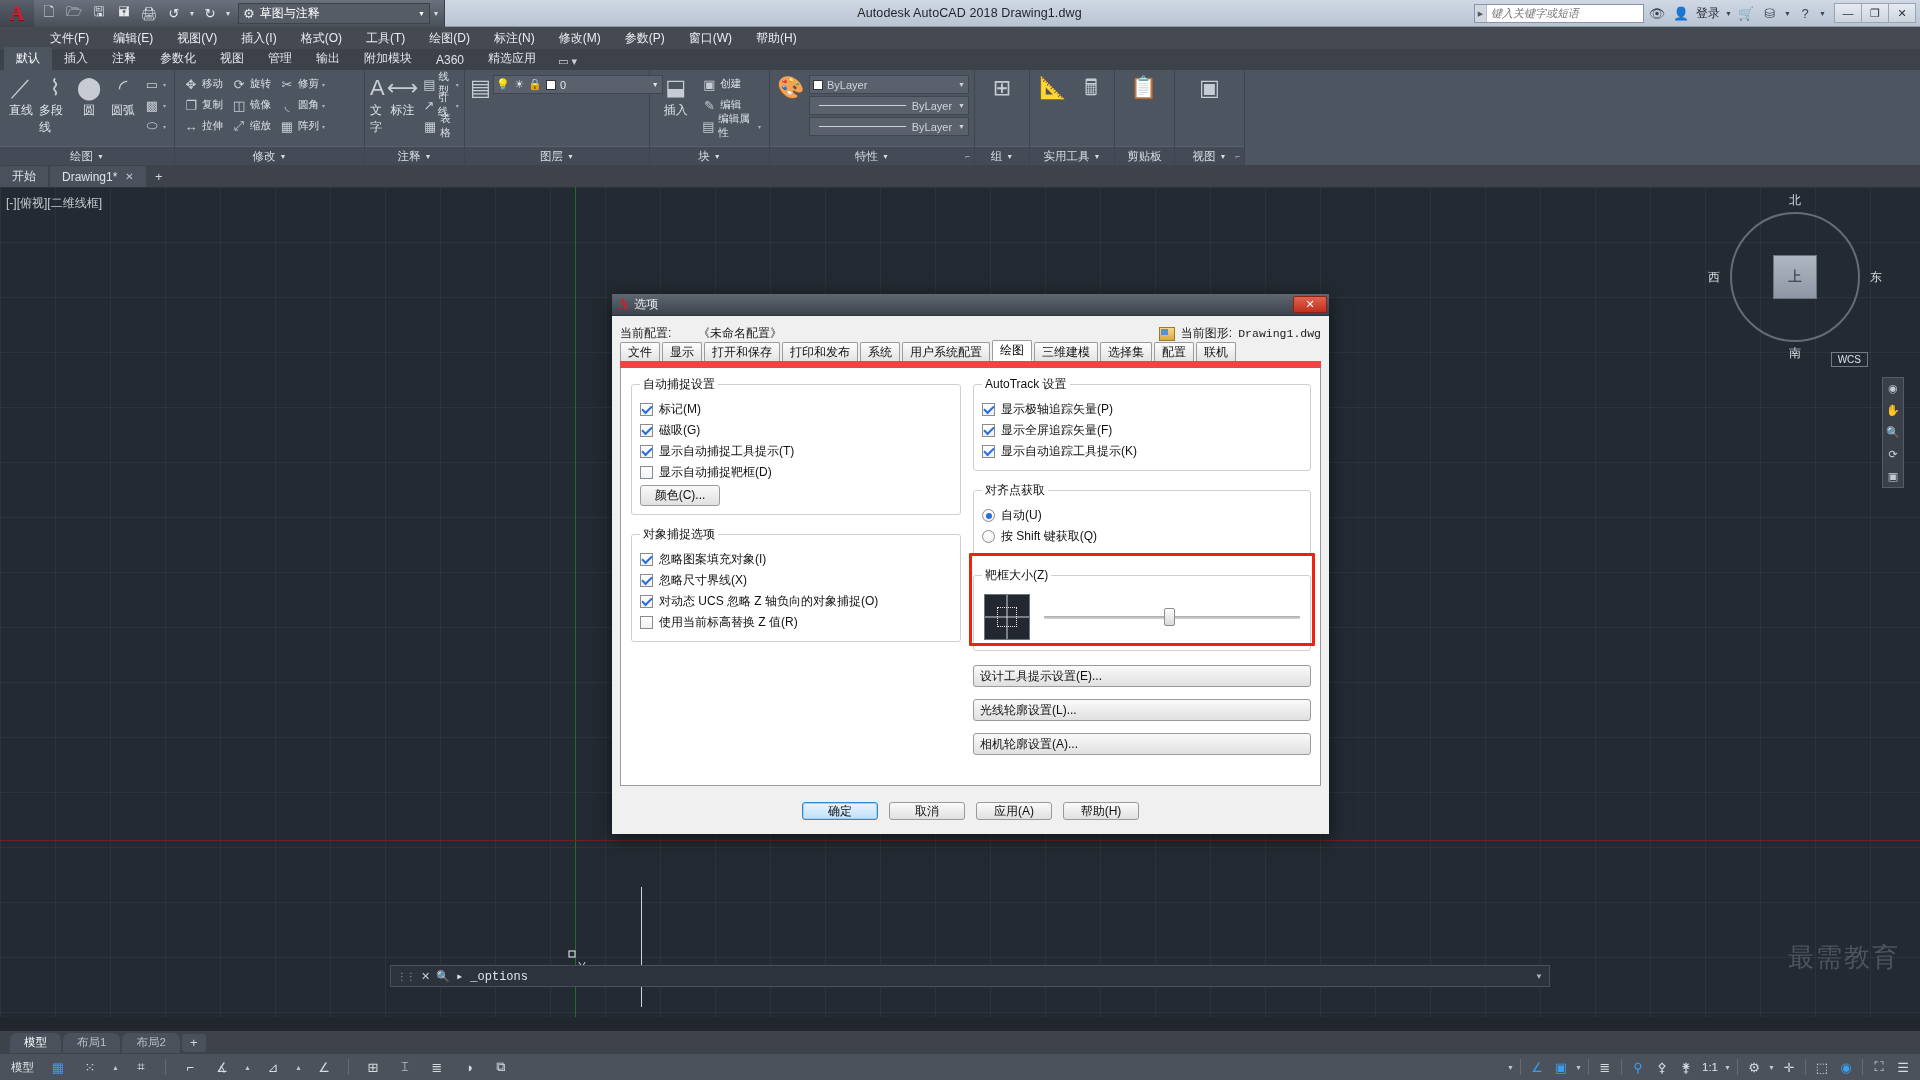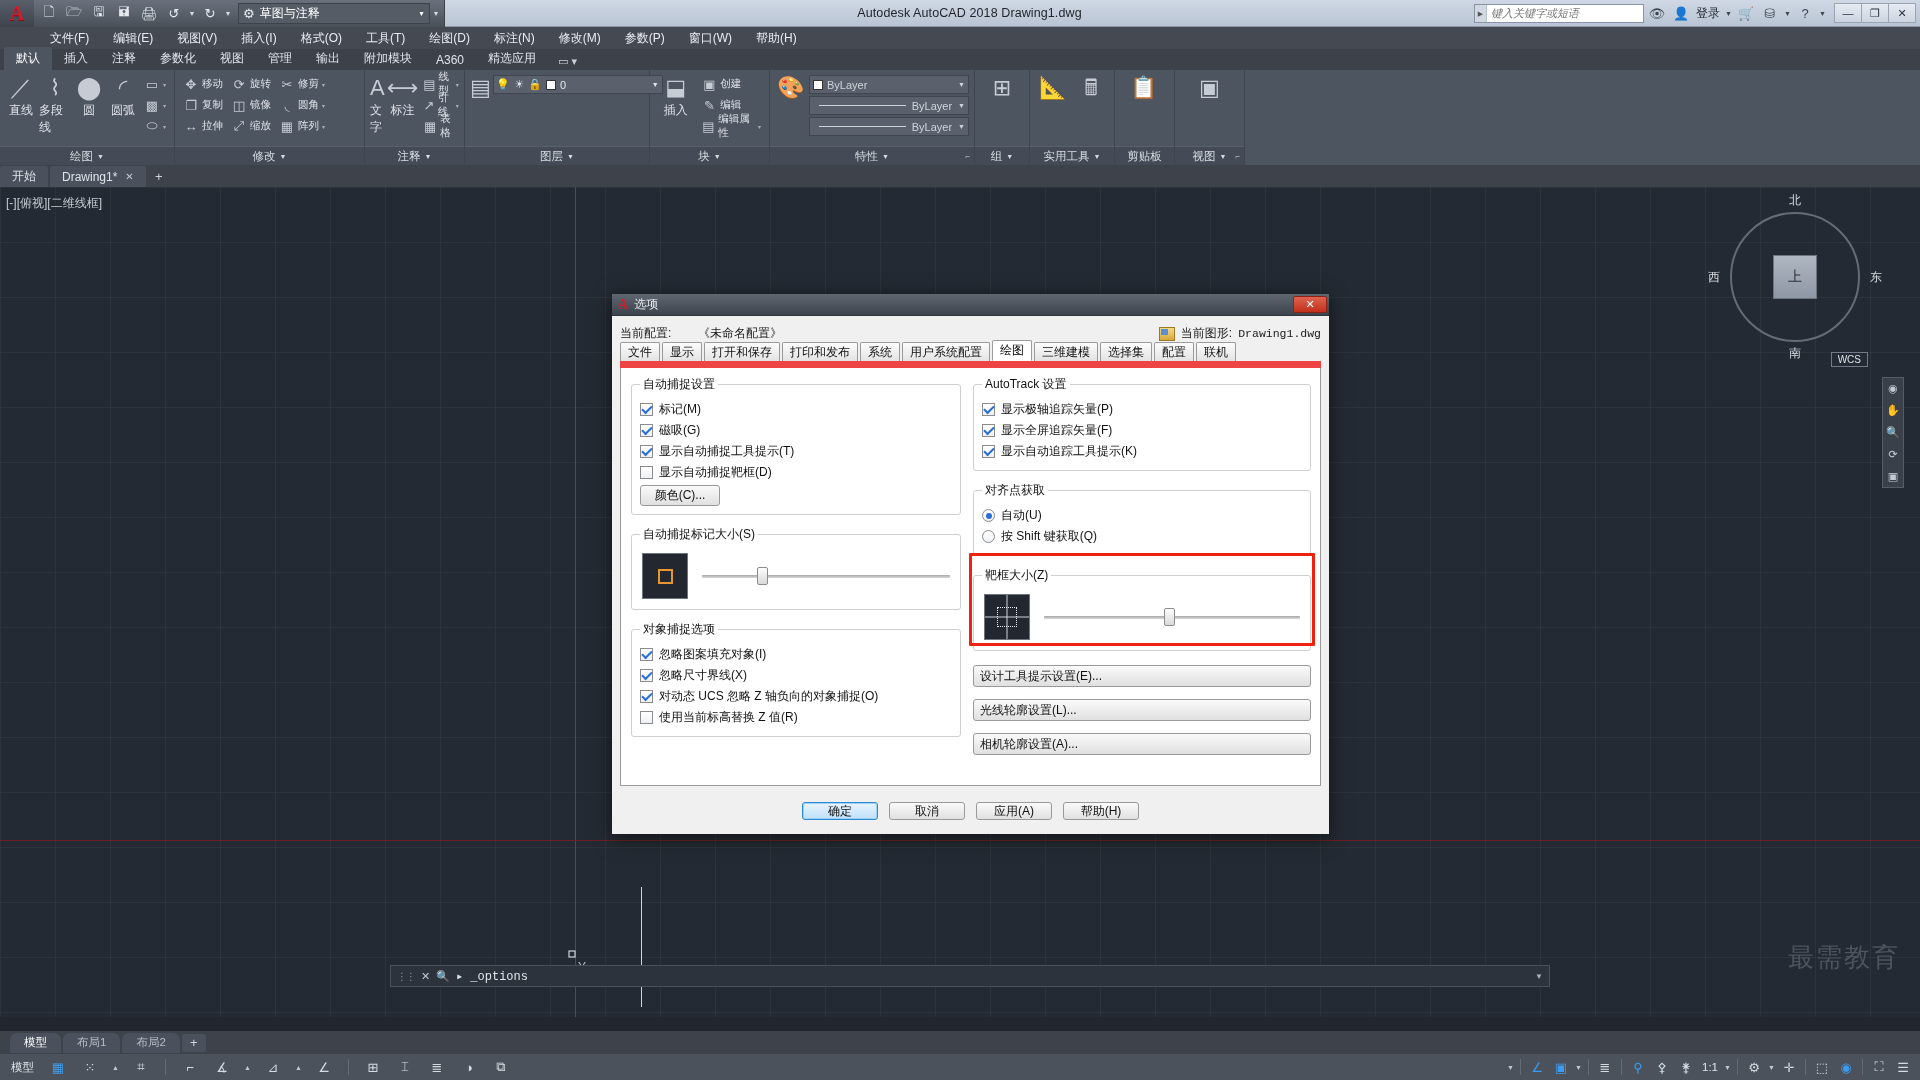--- a/index.html
+++ b/index.html
@@ -843,32 +843,20 @@
             <span class="box checked"></span>
             <span>显示自动捕捉工具提示(T)</span>
           </div>
           <div class="chk">
             <span class="box"></span>
             <span>显示自动捕捉靶框(D)</span>
           </div>
           <div class="btn small">颜色(C)...</div>
         </fieldset>
 
-        <fieldset class="grp">
-          <legend>自动捕捉标记大小(S)</legend>
-          <div class="slider-row">
-            <div class="preview">
-              <div class="mark-sq"></div>
-            </div>
-            <div class="slider">
-              <div class="track"></div>
-              <div class="thumb" id="thumbMarker" style="left: 22%;"></div>
-            </div>
-          </div>
-        </fieldset>
 
         <fieldset class="grp">
           <legend>对象捕捉选项</legend>
           <div class="chk">
             <span class="box checked"></span>
             <span>忽略图案填充对象(I)</span>
           </div>
           <div class="chk">
             <span class="box checked"></span>
             <span>忽略尺寸界线(X)</span>

